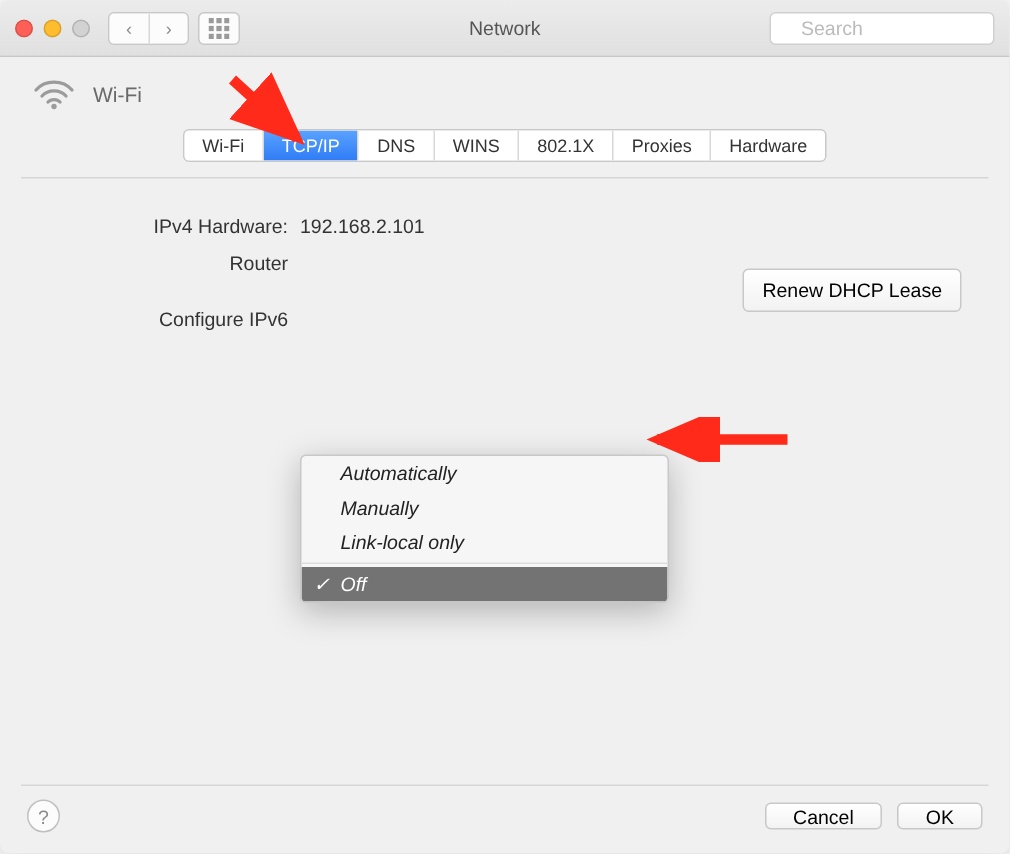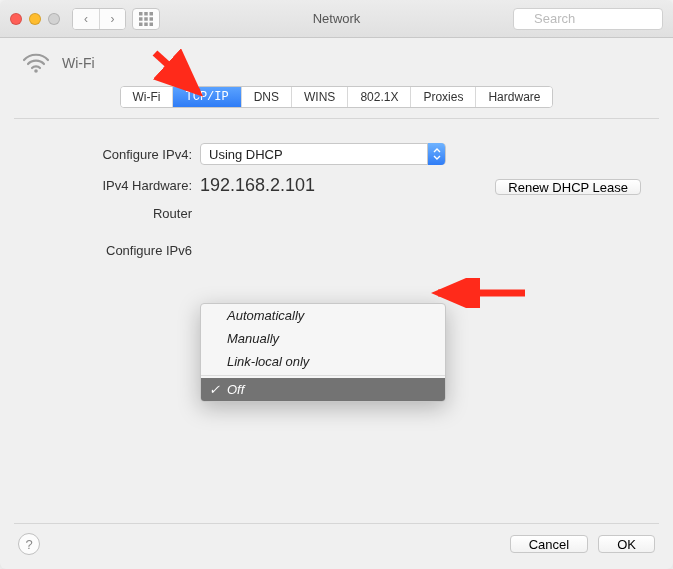--- a/index.html
+++ b/index.html
@@ -131,21 +131,20 @@
       background: #fff;
       color: #333;
       cursor: default;
       display: flex; align-items: center;
     }
     .tab + .tab { border-left: 1px solid #d8d8d8; }
     .tab.active {
       background: #3b82f6;
       background: linear-gradient(#5aa2ff,#2f7cf6);
       color: #fff;
-      font-family: Liberation Mono, monospace;
     }
 
     
     .pane {
       margin: 10px 14px 0 14px;
       border-top: 1px solid #d6d6d6;
       border-bottom: 1px solid #d6d6d6;
       background: #f0f0f0;
       height: 406px;
       position: relative;
@@ -179,27 +178,27 @@
     }
     .select .stepper {
       width: 18px; height: 22px;
       border-left: 1px solid #c8c8c8;
       border-radius: 0 4px 4px 0;
       background: linear-gradient(#6fb3ff,#2f7cf6);
       display: flex; flex-direction: column;
       align-items: center; justify-content: center;
       color:#fff;
     }
-    .static-val { font-size: 18px; color: #333; }
+    .static-val { font-size: 13px; color: #333; }
 
     .renew-btn {
       position: absolute;
       top: 60px;
       right: 18px;
-      height: 16px;
+      height: 29px;
       padding: 0 12px;
       border: 1px solid #c8c8c8;
       border-radius: 4px;
       background: linear-gradient(#fff,#f2f2f2);
       font-size: 13px;
     }
     .clientid {
       position: absolute;
       top: 90px;
       right: 18px;
@@ -342,31 +341,20 @@
     <button class="tab active">TCP/IP</button>
     <button class="tab">DNS</button>
     <button class="tab">WINS</button>
     <button class="tab">802.1X</button>
     <button class="tab">Proxies</button>
     <button class="tab">Hardware</button>
   </div>
 
   <div class="pane">
 
-    <div class="row">
-      <label>Configure IPv4:</label>
-      <div class="select">
-        <span>Using DHCP</span>
-        <span class="stepper">
-          <svg width="8" height="12" viewBox="0 0 8 12">
-              <path d="M1 4 L4 1 L7 4 M1 8 L4 11 L7 8" fill="none" stroke="#fff" stroke-width="1.4"></path>
-            </svg>
-        </span>
-      </div>
-    </div>
 
     <div class="row">
       <label>IPv4 Hardware:</label>
       <div class="static-val">192.168.2.101</div>
     </div>
 
 
     <div class="row">
       <label>Router</label>
       <div></div>

